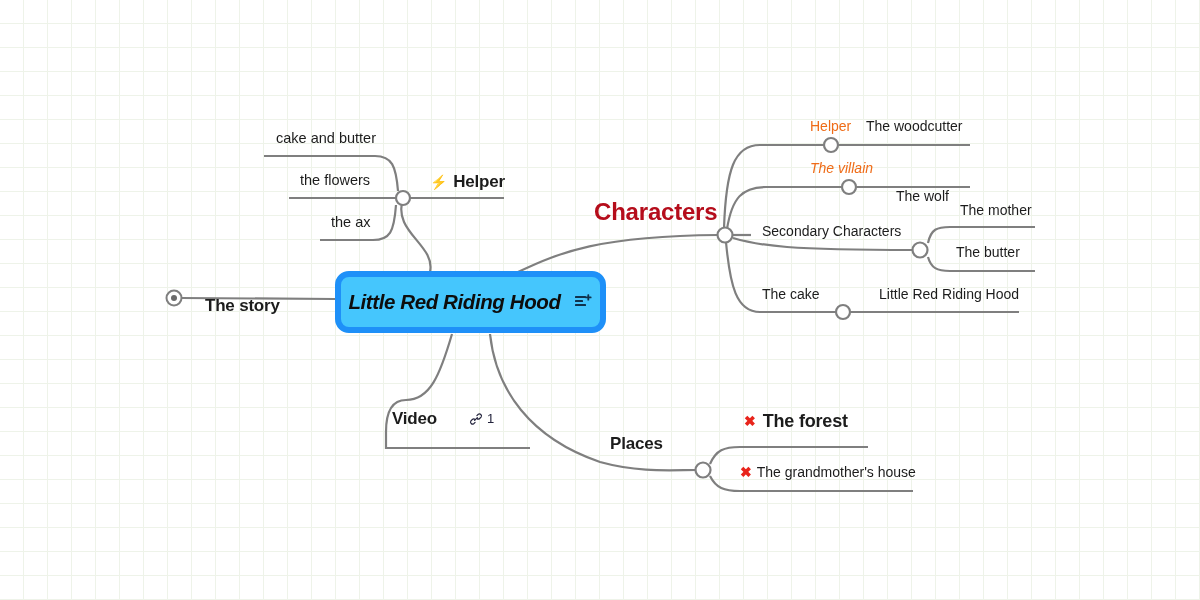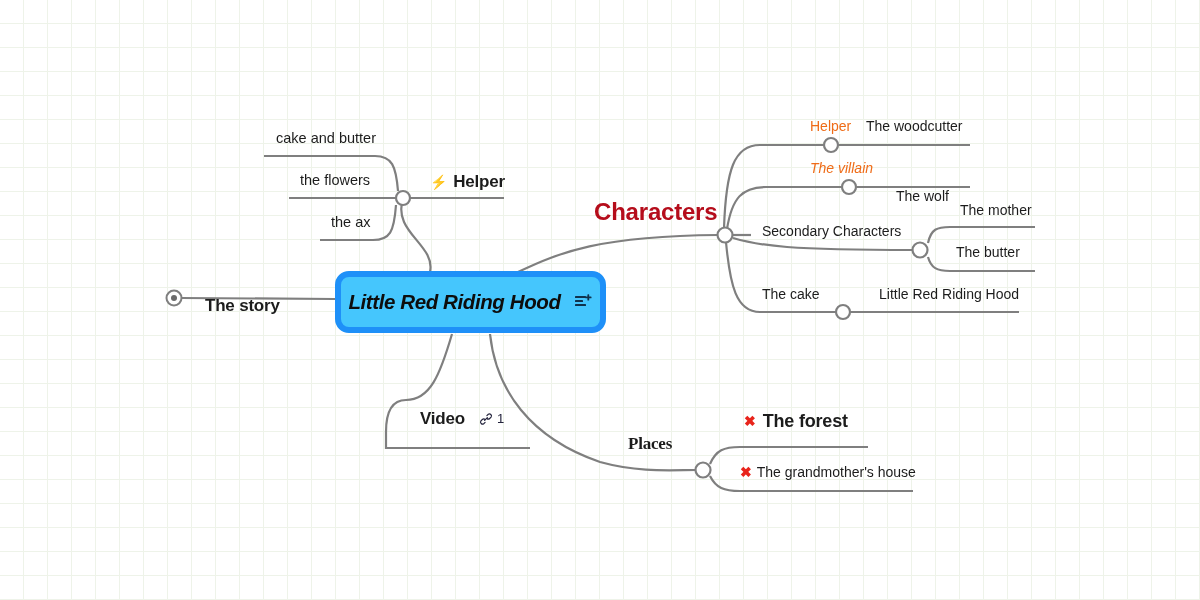--- a/index.html
+++ b/index.html
@@ -222,37 +222,37 @@
   </div>
 
   <div class="node-label lvl3" style="left:762px; top:287px;">
     <span>The cake</span>
   </div>
 
   <div class="node-label lvl3" style="left:879px; top:287px;">
     <span>Little Red Riding Hood</span>
   </div>
 
-  <div class="node-label lvl1" style="left:420px; top:410px; gap:14px;align-items:center;">
+  <div class="node-label lvl1" style="left:392px; top:410px; gap:32px;align-items:center;">
     <span>Video</span>
     <span class="link-count">
       <span>
         <svg class="tiny" width="14" height="14" viewBox="0 0 16 16" xmlns="http://www.w3.org/2000/svg">
           <g fill="none" stroke="#23233c" stroke-width="1.3" stroke-linecap="round">
             <path d="M6.4,9.6 L9.6,6.4"></path>
             <path d="M9.0,4.2 L10.6,2.6 a2.3,2.3 0 0 1 3.2,3.2 L12.2,7.4 a2.3,2.3 0 0 1 -3.2,0"></path>
             <path d="M7.0,11.8 L5.4,13.4 a2.3,2.3 0 0 1 -3.2,-3.2 L3.8,8.6 a2.3,2.3 0 0 1 3.2,0"></path>
           </g>
         </svg>
       </span>
       <span>1</span>
     </span>
   </div>
 
-  <div class="node-label lvl1" style="left:628px; top:435px;font-family:Liberation Serif, serif;">
+  <div class="node-label lvl1" style="left:610px; top:435px;">
     <span>Places</span>
   </div>
 
   <div class="node-label lvl1" style="left:744px; top:412px; font-size:18px; gap:8px;">
     <span class="xmark icon-emoji">✖</span>
     <span>The forest</span>
   </div>
 
   <div class="node-label lvl3" style="left:740px; top:465px; gap:6px;">
     <span class="xmark icon-emoji">✖</span>

